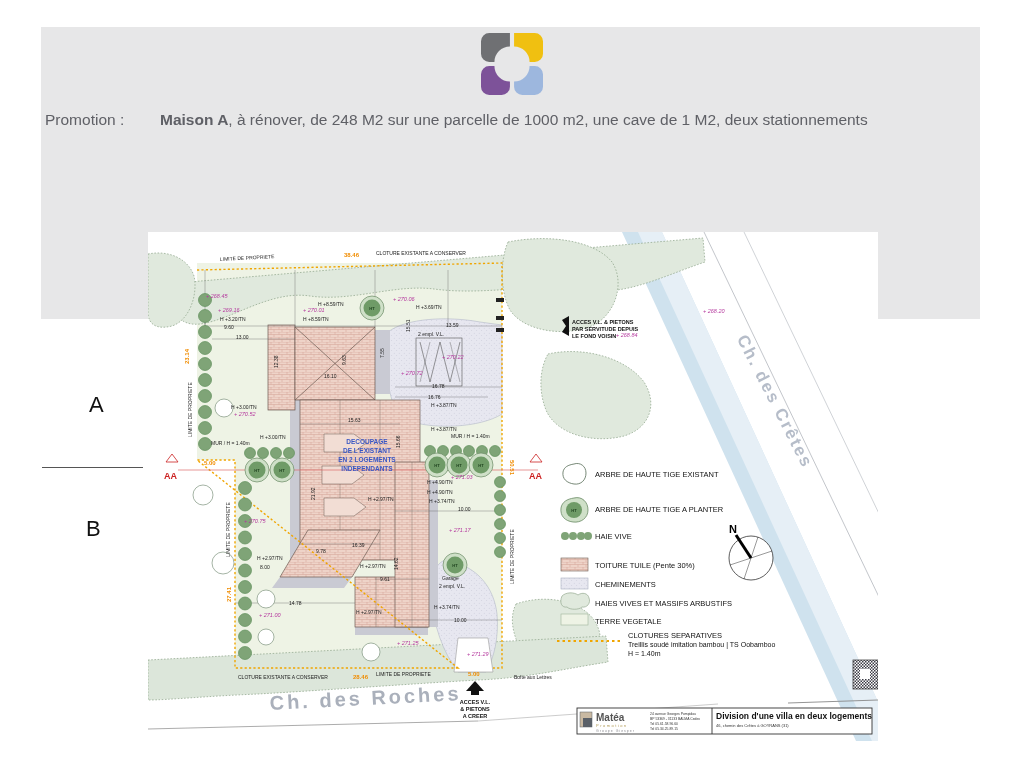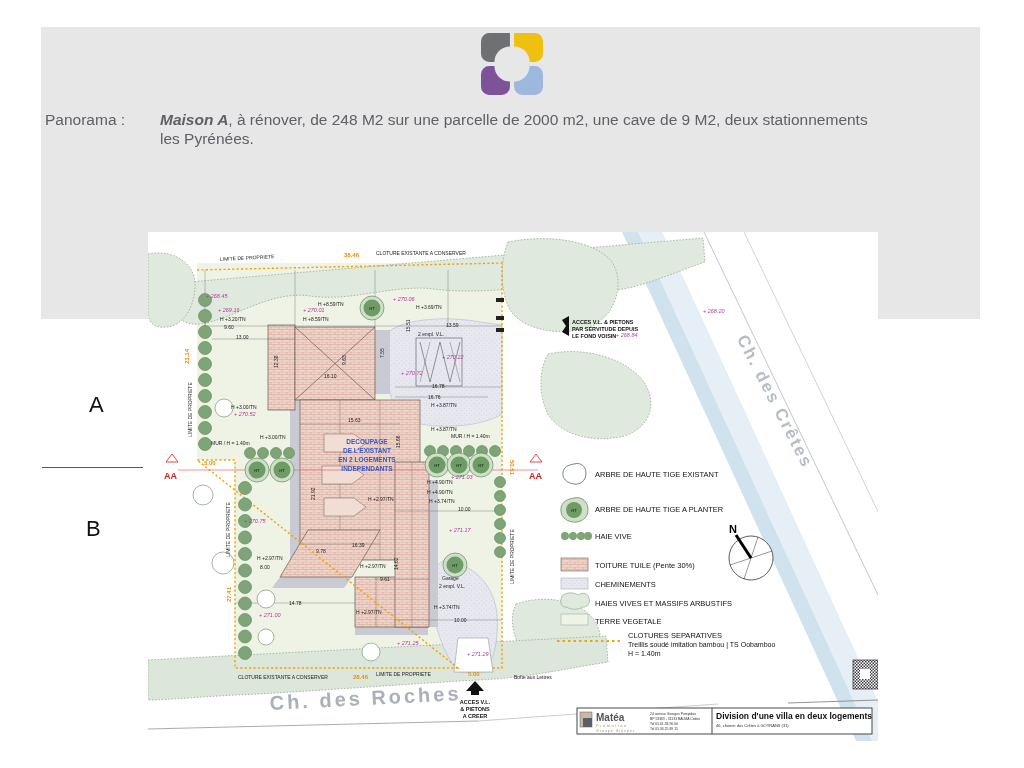--- a/index.html
+++ b/index.html
@@ -3,21 +3,21 @@
 <meta charset="utf-8">
 <style>
   html,body{margin:0;padding:0;background:#fff;width:1024px;height:768px;overflow:hidden;
     font-family:"Liberation Sans",sans-serif;}
   #page{position:relative;width:1024px;height:768px;background:#fff;}
   #gray-panel{position:absolute;left:41px;top:27px;width:939px;height:292px;background:#e7e7e8;}
   #logo{position:absolute;left:481px;top:33px;width:62px;height:62px;}
   #intro{position:absolute;left:45px;top:110px;width:900px;color:#5f6066;font-size:15.5px;line-height:19px;}
   #intro .plabel{position:absolute;left:0;top:0;}
   #intro .ptext{position:absolute;left:115px;top:0;width:750px;}
-  #intro b{font-weight:bold;font-style:italic;}
+  #intro b{font-weight:bold;}
   .sec-label{position:absolute;font-size:22px;color:#111;}
   #ab-line{position:absolute;left:42px;top:467px;width:101px;border-top:1.5px solid #555;}
   #plan{position:absolute;left:148px;top:232px;width:730px;height:509px;background:#fff;}
   svg text{font-family:"Liberation Sans",sans-serif;}
   .tB{font-size:5px;fill:#222;}
   .tO{font-size:6px;fill:#f08c00;font-weight:bold;}
   .tP{font-size:5.5px;fill:#b5399e;font-style:italic;}
   .tRed{font-size:9px;fill:#cc2222;font-weight:bold;}
   .tBlue{font-size:6.5px;fill:#3a57c4;font-weight:bold;text-anchor:middle;}
   .tLeg{font-size:7.5px;fill:#111;}
@@ -43,24 +43,23 @@
       </g>
     <g transform="translate(0,32)">
         <path id="lg-bl" d="M8,0 L13,0 A15,15 0 0 0 28,15 L28,20 A8,8 0 0 1 20,28 L8,28 A8,8 0 0 1 0,20 L0,8 A8,8 0 0 1 8,0 Z" fill="#7d5299"></path>
       </g>
     <g transform="translate(32,32)">
         <path id="lg-br" d="M15,0 L20,0 A8,8 0 0 1 28,8 L28,20 A8,8 0 0 1 20,28 L8,28 A8,8 0 0 1 0,20 L0,15 A15,15 0 0 0 15,0 Z" fill="#9db7de"></path>
       </g>
   </svg>
 
   <div id="intro">
-    <div class="plabel">Panorama :</div>
+    <div class="plabel">Promotion :</div>
     <div class="ptext">
-      <div><b>Maison A</b><span>, à rénover, de 248 M2 sur une parcelle de 2000 m2, une cave de 9 M2, deux stationnements</span></div>
-      <div><b></b><span>les Pyrénées.</span></div>
+      <div><b>Maison A</b><span>, à rénover, de 248 M2 sur une parcelle de 1000 m2, une cave de 1 M2, deux stationnements</span></div>
     </div>
   </div>
 
   <div class="sec-label" style="left:89px;top:392px;">A</div>
   <div id="ab-line"></div>
   <div class="sec-label" style="left:86px;top:516px;">B</div>
 
   <div id="plan">
   <svg width="730" height="509" viewBox="0 0 730 509">
     <defs>

